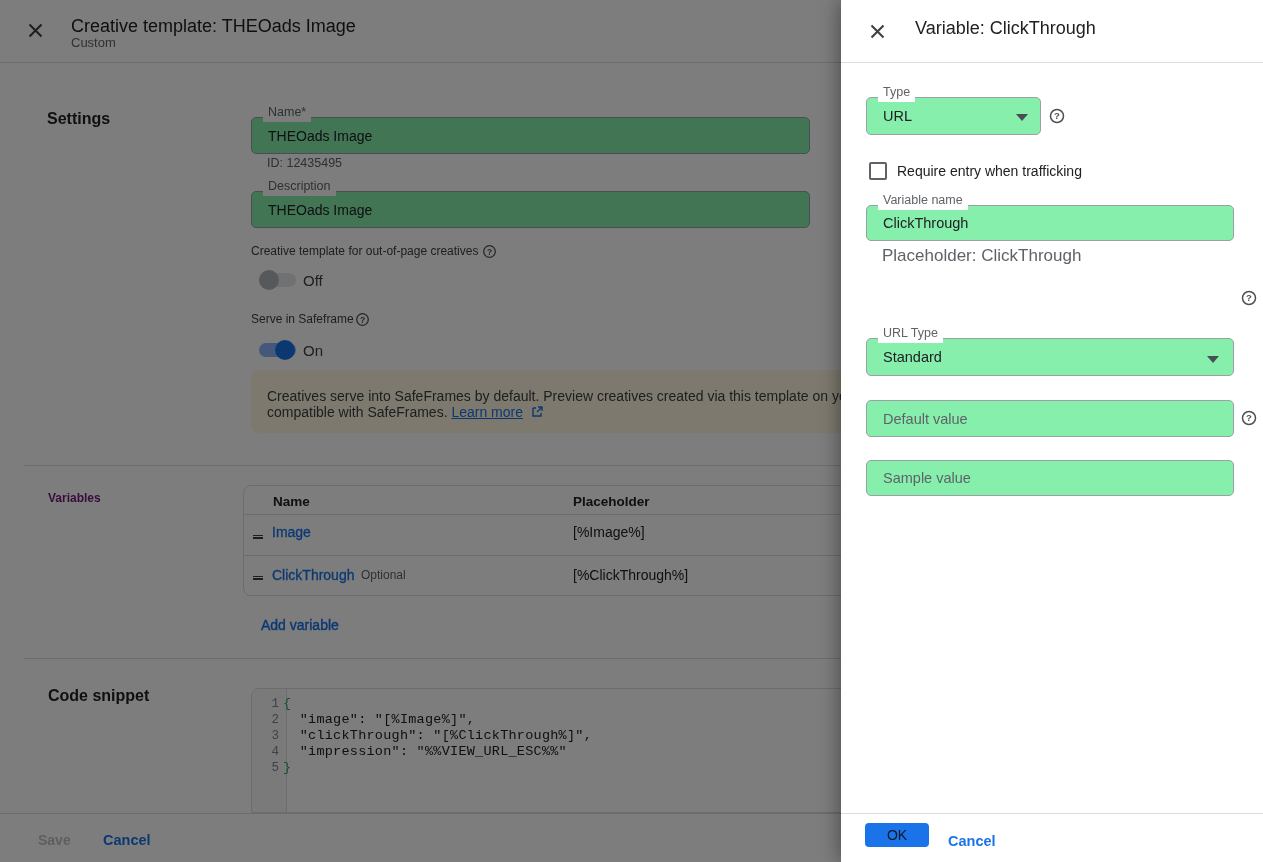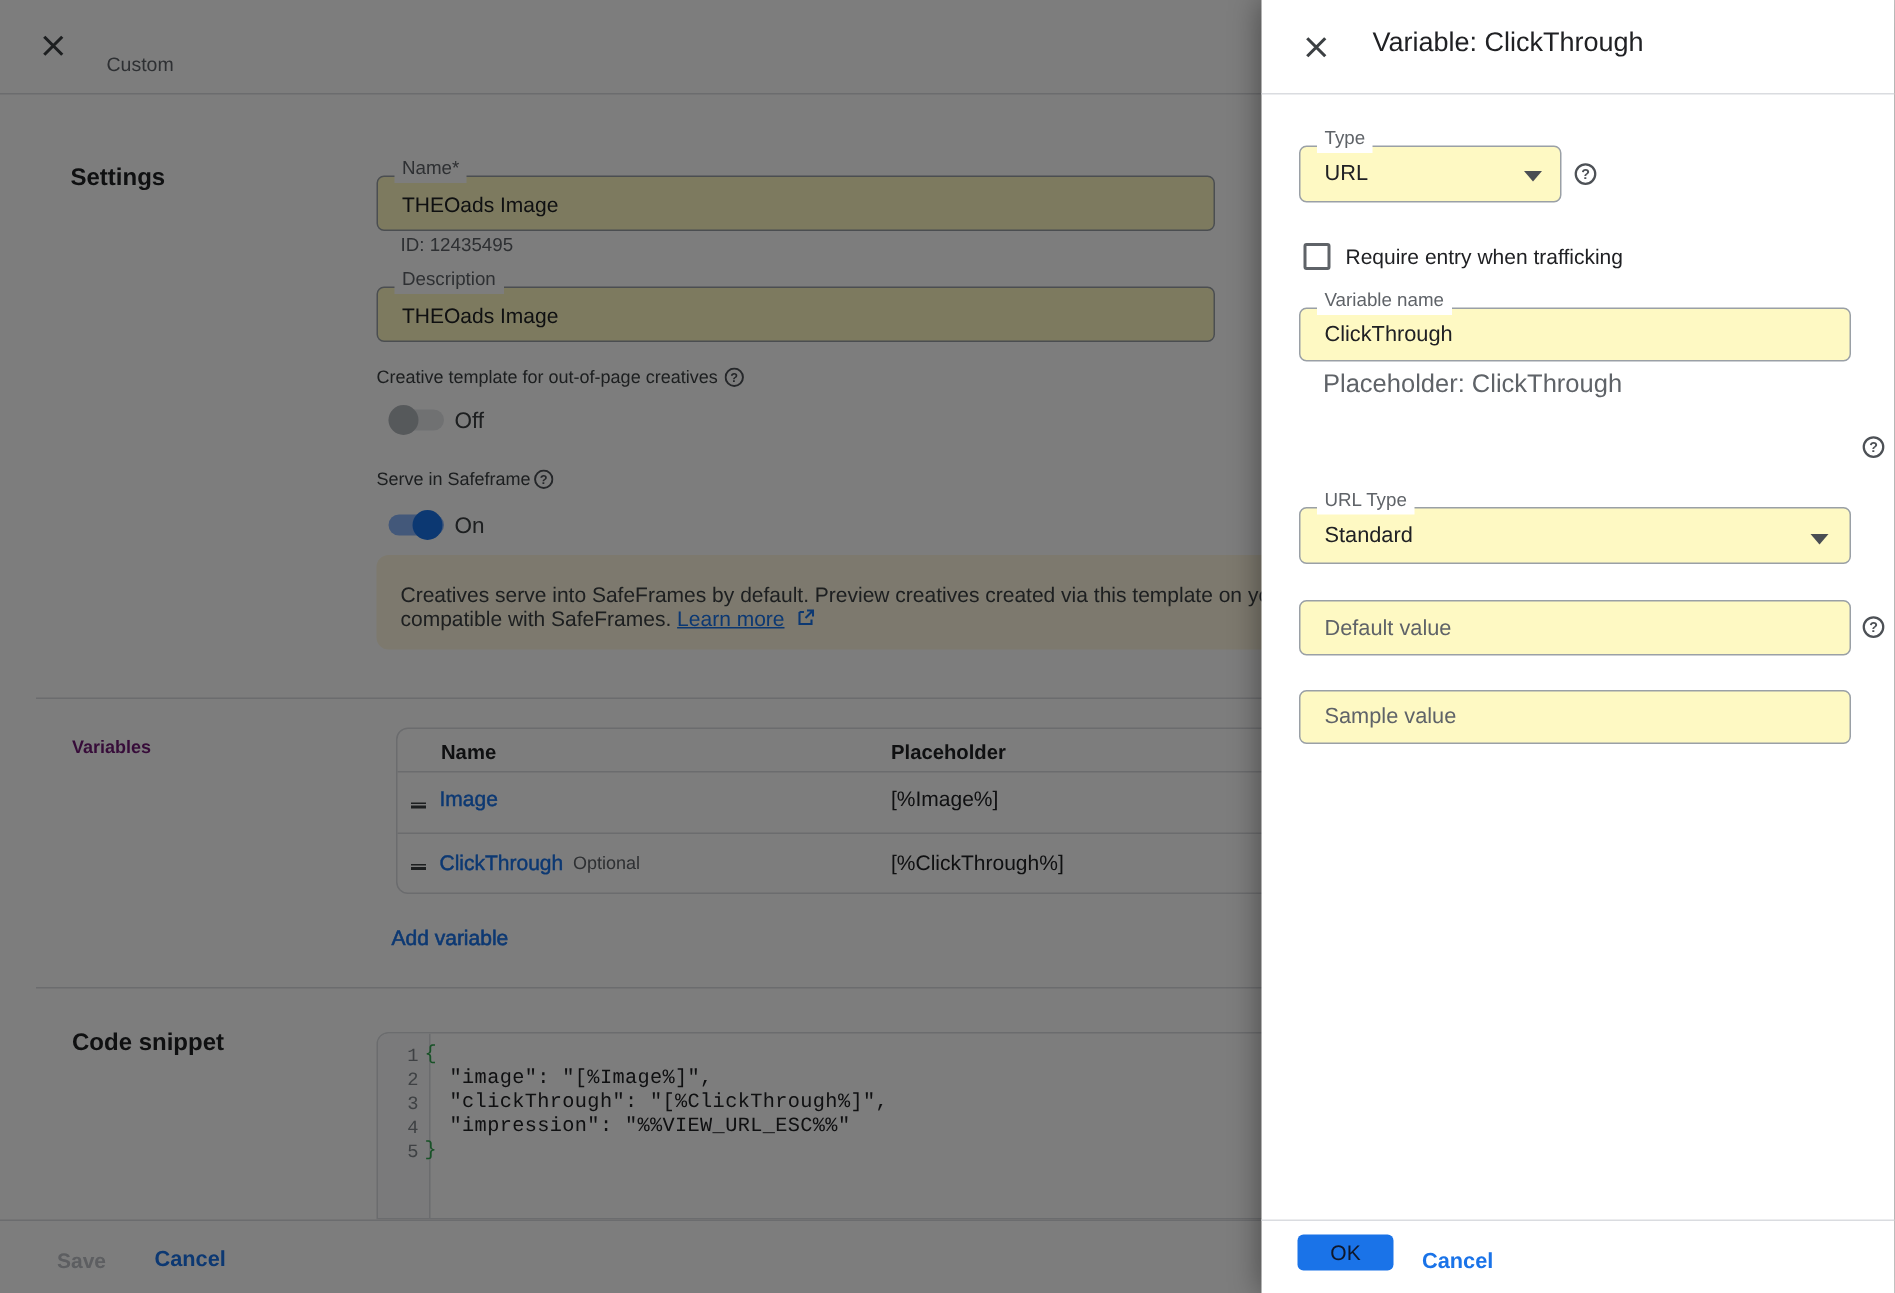--- a/index.html
+++ b/index.html
@@ -1,21 +1,21 @@
 <!DOCTYPE html>
 <html><head>
 <meta charset="utf-8">
 <style>
   * { margin:0; padding:0; box-sizing:border-box; }
   html,body { width:1263px; height:862px; overflow:hidden; }
   body { font-family:"Liberation Sans", sans-serif; background:#fff; }
   #app { position:relative; width:1263px; height:862px; overflow:hidden; }
   .abs { position:absolute; }
   
-  .obox { position:absolute; border:1px solid #9aa0a6; border-radius:5px; background:#fef9c3; }
+  .obox { position:absolute; border:1px solid #9aa0a6; border-radius:5px; background:#86efac; }
   .flabel { position:absolute; top:-12px; left:11px; height:16px; line-height:13px;
             font-size:12.5px; color:#5f6368; background:#fff; padding:0 5px; white-space:nowrap; }
   .fval { position:absolute; left:16px; top:0; bottom:0; display:flex; align-items:center;
           font-size:14.5px; color:#202124; white-space:nowrap; }
   .ph { color:#5f6368; }
   .blue { color:#1a73e8; }
   .t { white-space:nowrap; }
   
   #scrim { position:absolute; left:0; top:0; width:1263px; height:862px; background:rgba(0,0,0,0.51); }
   #panel { position:absolute; left:841px; top:0; width:422px; height:862px; background:#fff;
@@ -27,20 +27,21 @@
 </head>
 <body>
 <div id="app">
 
   <div id="page" class="abs" style="left:0;top:0;width:1263px;height:862px;background:#fff;">
 
     <div class="abs" style="left:0;top:0;width:1263px;height:63px;border-bottom:1px solid #dadce0;"></div>
     <svg class="abs" style="left:28px;top:23px;" width="15" height="15" viewBox="0 0 15 15">
       <path d="M1.5 1.5 L13.5 13.5 M13.5 1.5 L1.5 13.5" stroke="#3c4043" stroke-width="2.1" fill="none"></path>
     </svg>
+    <div class="abs t" style="left:71px;top:15px;font-size:18px;color:#202124;line-height:22px;">Creative template: THEOads Image</div>
     <div class="abs t" style="left:71px;top:35px;font-size:13px;color:#5f6368;line-height:16px;">Custom</div>
 
     <div class="abs t" style="left:47px;top:110px;font-size:16px;font-weight:bold;color:#202124;">Settings</div>
 
     <div class="obox" style="left:251px;top:117px;width:559px;height:37px;">
       <span class="flabel">Name*</span>
       <span class="fval" style="font-size:14px;">THEOads Image</span>
     </div>
     <div class="abs t" style="left:267px;top:156px;font-size:12.5px;color:#5f6368;">ID: 12435495</div>
 
@@ -76,21 +77,21 @@
           <path d="M2 2 h3 M2 2 v8 h8 v-3" stroke="#1a73e8" stroke-width="1.4" fill="none"></path>
           <path d="M7 1 h4 v4 M11 1 L6 6" stroke="#1a73e8" stroke-width="1.4" fill="none"></path>
         </svg>
       </div>
     </div>
 
     <div class="abs" style="left:24px;top:465px;width:1215px;height:1px;background:#dadce0;"></div>
 
     <div class="abs t" style="left:48px;top:491px;font-size:12px;font-weight:bold;color:#701a75;">Variables</div>
 
-    <div class="abs" style="left:264px;top:485px;width:964px;height:111px;border:1px solid #dadce0;border-radius:8px;">
+    <div class="abs" style="left:243px;top:485px;width:964px;height:111px;border:1px solid #dadce0;border-radius:8px;">
       <div class="abs" style="left:0;top:28px;width:962px;height:1px;background:#dadce0;"></div>
       <div class="abs" style="left:0;top:69px;width:962px;height:1px;background:#dadce0;"></div>
       <div class="abs t" style="left:29px;top:8px;font-size:13.5px;font-weight:bold;color:#202124;">Name</div>
       <div class="abs t" style="left:329px;top:8px;font-size:13.5px;font-weight:bold;color:#202124;">Placeholder</div>
 
       <div class="abs" style="left:9px;top:48.5px;width:10px;height:1.5px;background:#3c4043;"></div>
       <div class="abs" style="left:9px;top:51px;width:10px;height:1.5px;background:#3c4043;"></div>
       <div class="abs t blue" style="left:28px;top:38px;font-size:14px;-webkit-text-stroke:0.3px #1a73e8;">Image</div>
       <div class="abs t" style="left:329px;top:38px;font-size:14px;color:#202124;">[%Image%]</div>
 

